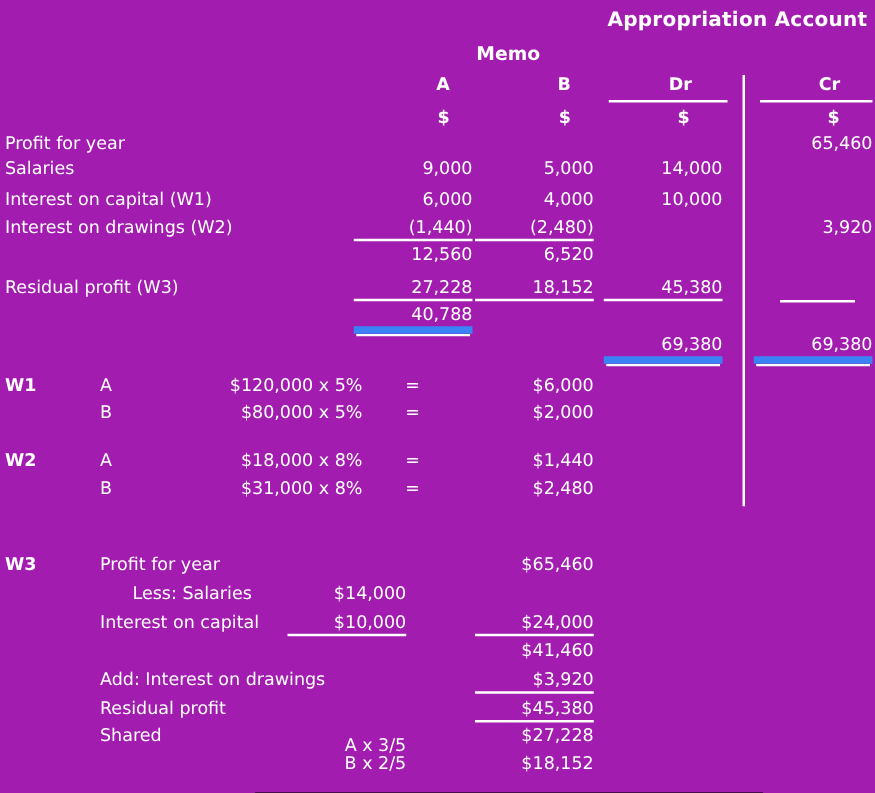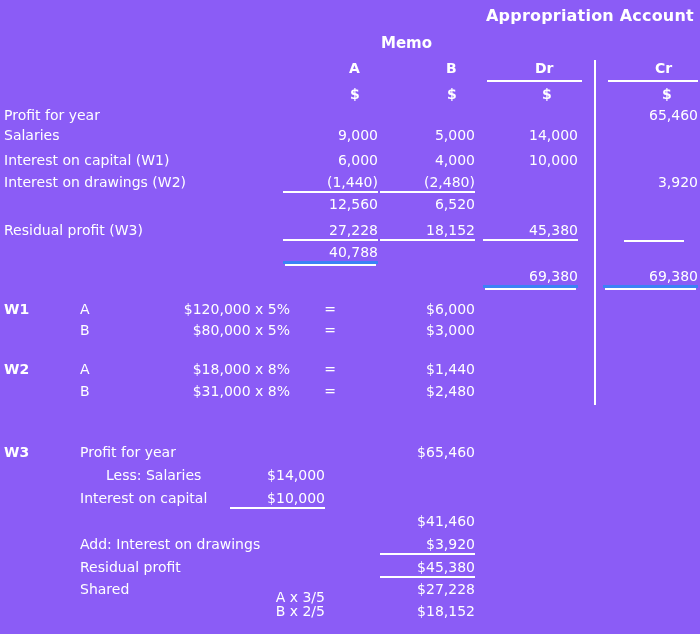--- a/index.html
+++ b/index.html
@@ -4,33 +4,33 @@
 <style>
   html, body {
     margin: 0;
     padding: 0;
     background: #000000;
   }
   #page {
     position: relative;
     width: 700px;
     height: 634px;
-    background: #8b5cf6;
+    background: #a21caf;
     color: #ffffff;
     font-family: "DejaVu Sans", sans-serif;
     font-size: 14px;
     overflow: hidden;
   }
   .abs { position: absolute; white-space: pre; }
   .bold { font-weight: bold; }
   .r { text-align: right; }
   .c { text-align: center; }
   .u { border-bottom: 2px solid #ffffff; padding-bottom: 1px; }
   .du {
-    border-bottom: 3px solid #3b82f6;
+    border-bottom: 6px solid #3b82f6;
     box-shadow: 0 4px 0 -2px #ffffff;
     padding-bottom: 1px;
   }
   .vline {
     position: absolute;
     width: 2px;
     background: #ffffff;
   }
   .hline {
     position: absolute;
@@ -115,21 +115,21 @@
 
   <div class="abs w-label" style="left:4px; top:301px;">W1</div>
   <div class="abs" style="left:80px; top:301px;">A</div>
   <div class="abs r" style="left:130px; top:301px; width:160px;">$120,000 x 5%</div>
   <div class="abs c" style="left:320px; top:301px; width:20px;">=</div>
   <div class="abs r" style="left:380px; top:301px; width:95px;">$6,000</div>
 
   <div class="abs" style="left:80px; top:322px;">B</div>
   <div class="abs r" style="left:130px; top:322px; width:160px;">$80,000 x 5%</div>
   <div class="abs c" style="left:320px; top:322px; width:20px;">=</div>
-  <div class="abs r" style="left:380px; top:322px; width:95px;">$3,000</div>
+  <div class="abs r" style="left:380px; top:322px; width:95px;">$2,000</div>
 
   <div class="abs w-label" style="left:4px; top:361px;">W2</div>
   <div class="abs" style="left:80px; top:361px;">A</div>
   <div class="abs r" style="left:130px; top:361px; width:160px;">$18,000 x 8%</div>
   <div class="abs c" style="left:320px; top:361px; width:20px;">=</div>
   <div class="abs r" style="left:380px; top:361px; width:95px;">$1,440</div>
 
   <div class="abs" style="left:80px; top:383px;">B</div>
   <div class="abs r" style="left:130px; top:383px; width:160px;">$31,000 x 8%</div>
   <div class="abs c" style="left:320px; top:383px; width:20px;">=</div>
@@ -138,20 +138,21 @@
   <div class="abs w-label" style="left:4px; top:444px;">W3</div>
 
   <div class="abs" style="left:80px; top:444px;">Profit for year</div>
   <div class="abs r" style="left:380px; top:444px; width:95px;">$65,460</div>
 
   <div class="abs" style="left:80px; top:467px;margin-left:26px;">Less: Salaries</div>
   <div class="abs r" style="left:230px; top:467px; width:95px;">$14,000</div>
 
   <div class="abs" style="left:80px; top:490px;">Interest on capital</div>
   <div class="abs r u" style="left:230px; top:490px; width:95px;">$10,000</div>
+  <div class="abs r u" style="left:380px; top:490px; width:95px;">$24,000</div>
 
   <div class="abs r" style="left:380px; top:513px; width:95px;">$41,460</div>
 
   <div class="abs" style="left:80px; top:536px;">Add: Interest on drawings</div>
   <div class="abs r u" style="left:380px; top:536px; width:95px;">$3,920</div>
 
   <div class="abs" style="left:80px; top:559px;">Residual profit</div>
   <div class="abs r u" style="left:380px; top:559px; width:95px;">$45,380</div>
 
   <div class="abs" style="left:80px; top:581px;">Shared</div>

